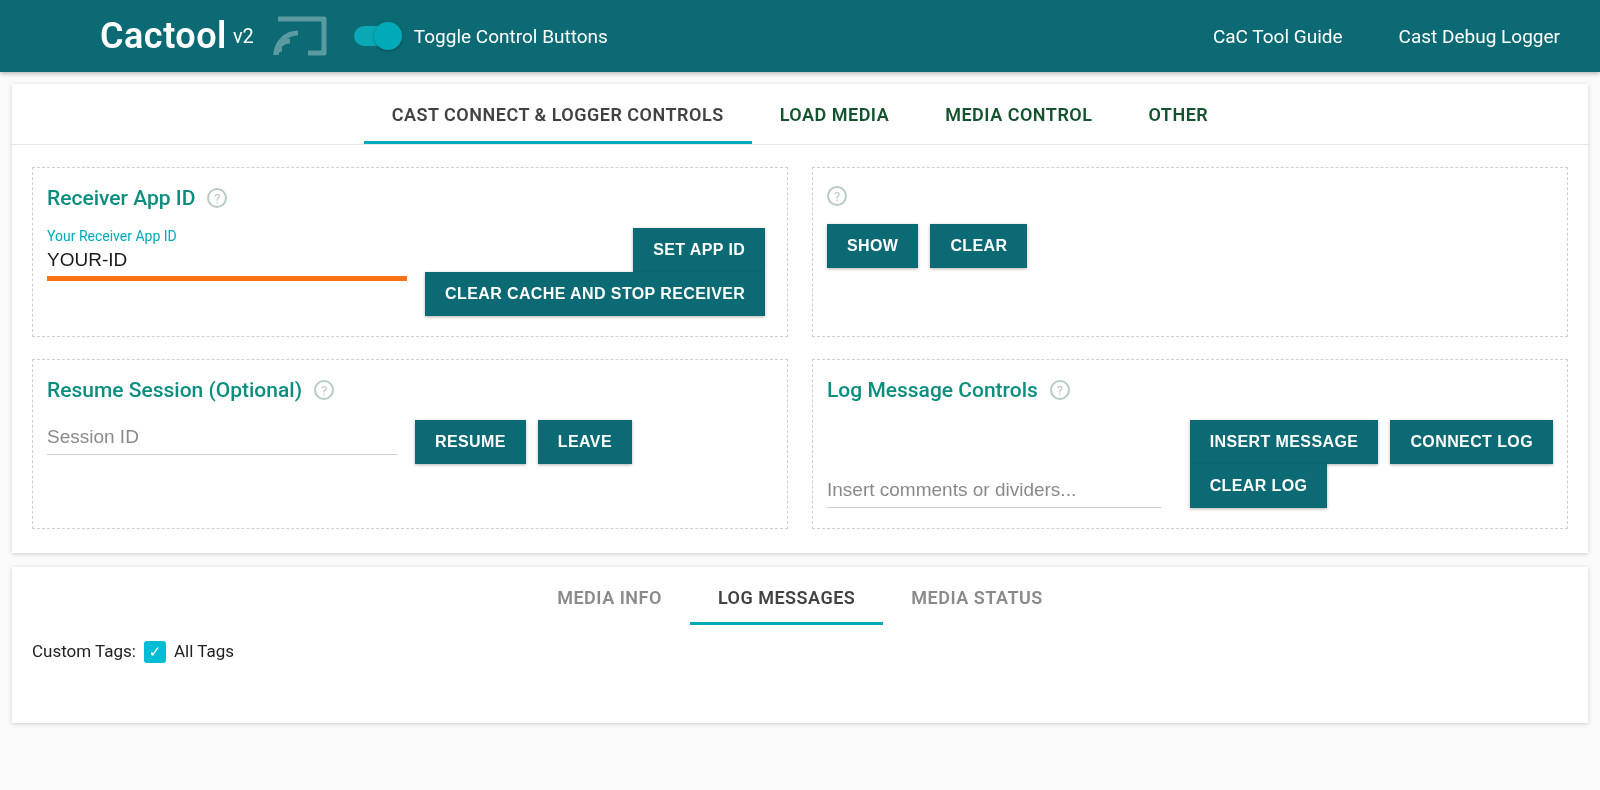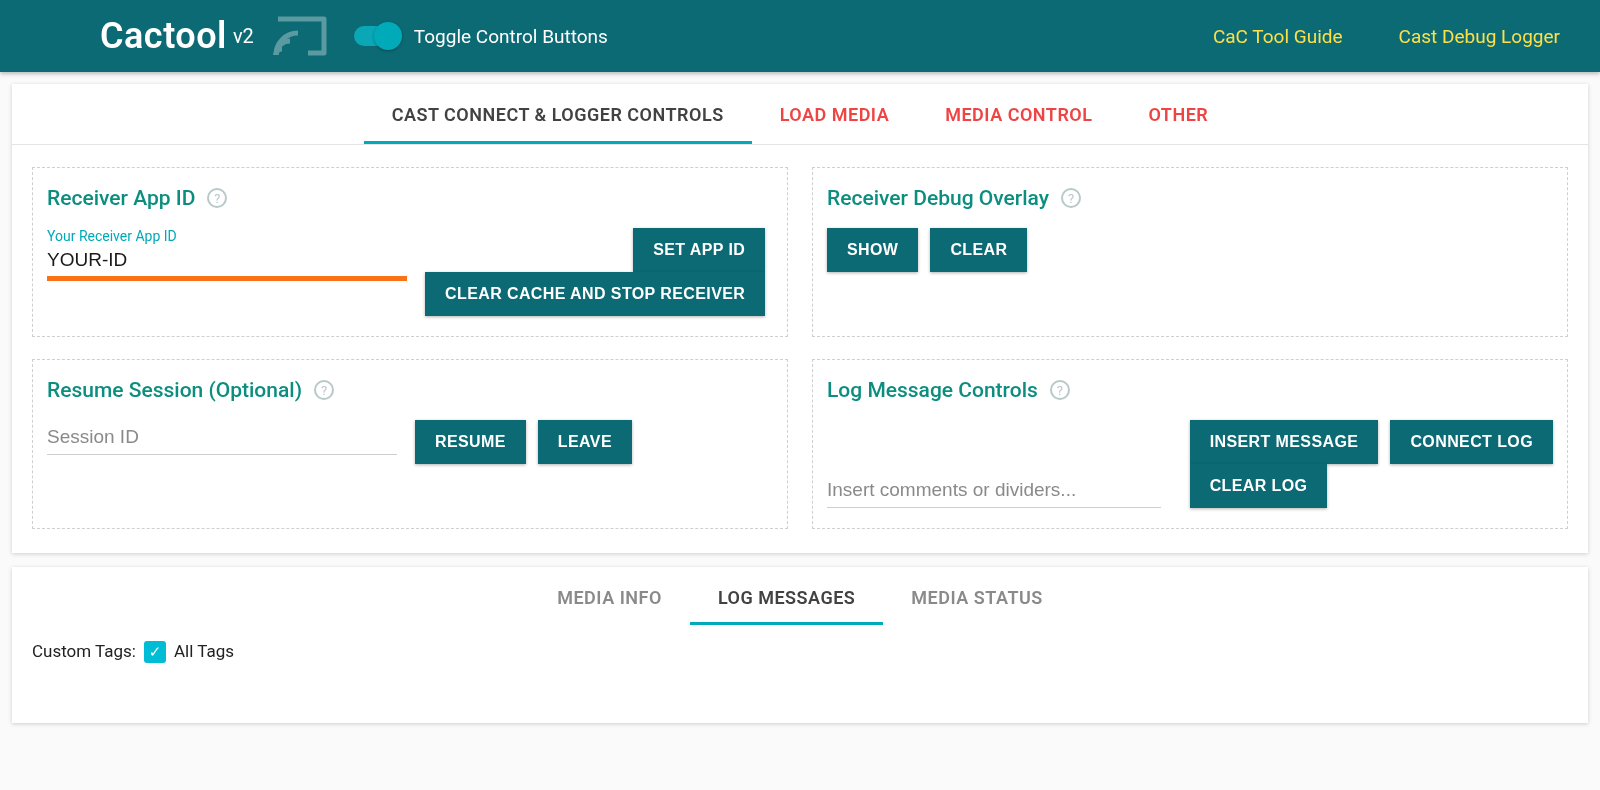--- a/index.html
+++ b/index.html
@@ -72,21 +72,21 @@
     .toggle-label {
       font-size: 19px;
       color: #fff;
     }
     .header-links {
       margin-left: auto;
       display: flex;
       gap: 56px;
     }
     .header-link {
-      color: #fde047;
+      color: #ffffff;
       font-size: 19px;
       cursor: pointer;
     }
 
     
     .panel {
       margin: 12px 12px 0 12px;
       background: #fff;
       box-shadow: 0 1px 4px rgba(0,0,0,0.18);
     }
@@ -94,21 +94,21 @@
       display: flex;
       justify-content: center;
       border-bottom: 1px solid #e5e5e5;
       padding: 0;
     }
     .tab {
       padding: 20px 28px 16px 28px;
       font-size: 18px;
       font-weight: 600;
       letter-spacing: 0.5px;
-      color: #ef4444;
+      color: #14532d;
       cursor: pointer;
       border-bottom: 3px solid transparent;
     }
     .tab.active {
       color: #424242;
       border-bottom-color: #00aab9;
     }
 
     .cards-grid {
       padding: 22px 20px 24px 20px;
@@ -324,21 +324,20 @@
         </div>
         <div class="btn-stack">
           <button class="btn">SET APP ID</button>
           <button class="btn">CLEAR CACHE AND STOP RECEIVER</button>
         </div>
       </div>
     </div>
 
     <div class="card">
       <div class="card-title-row">
-        <span class="card-title">Receiver Debug Overlay</span>
         <span class="help-icon">?</span>
       </div>
       <div class="btn-row">
         <button class="btn">SHOW</button>
         <button class="btn">CLEAR</button>
       </div>
     </div>
 
     <div class="card">
       <div class="card-title-row">

